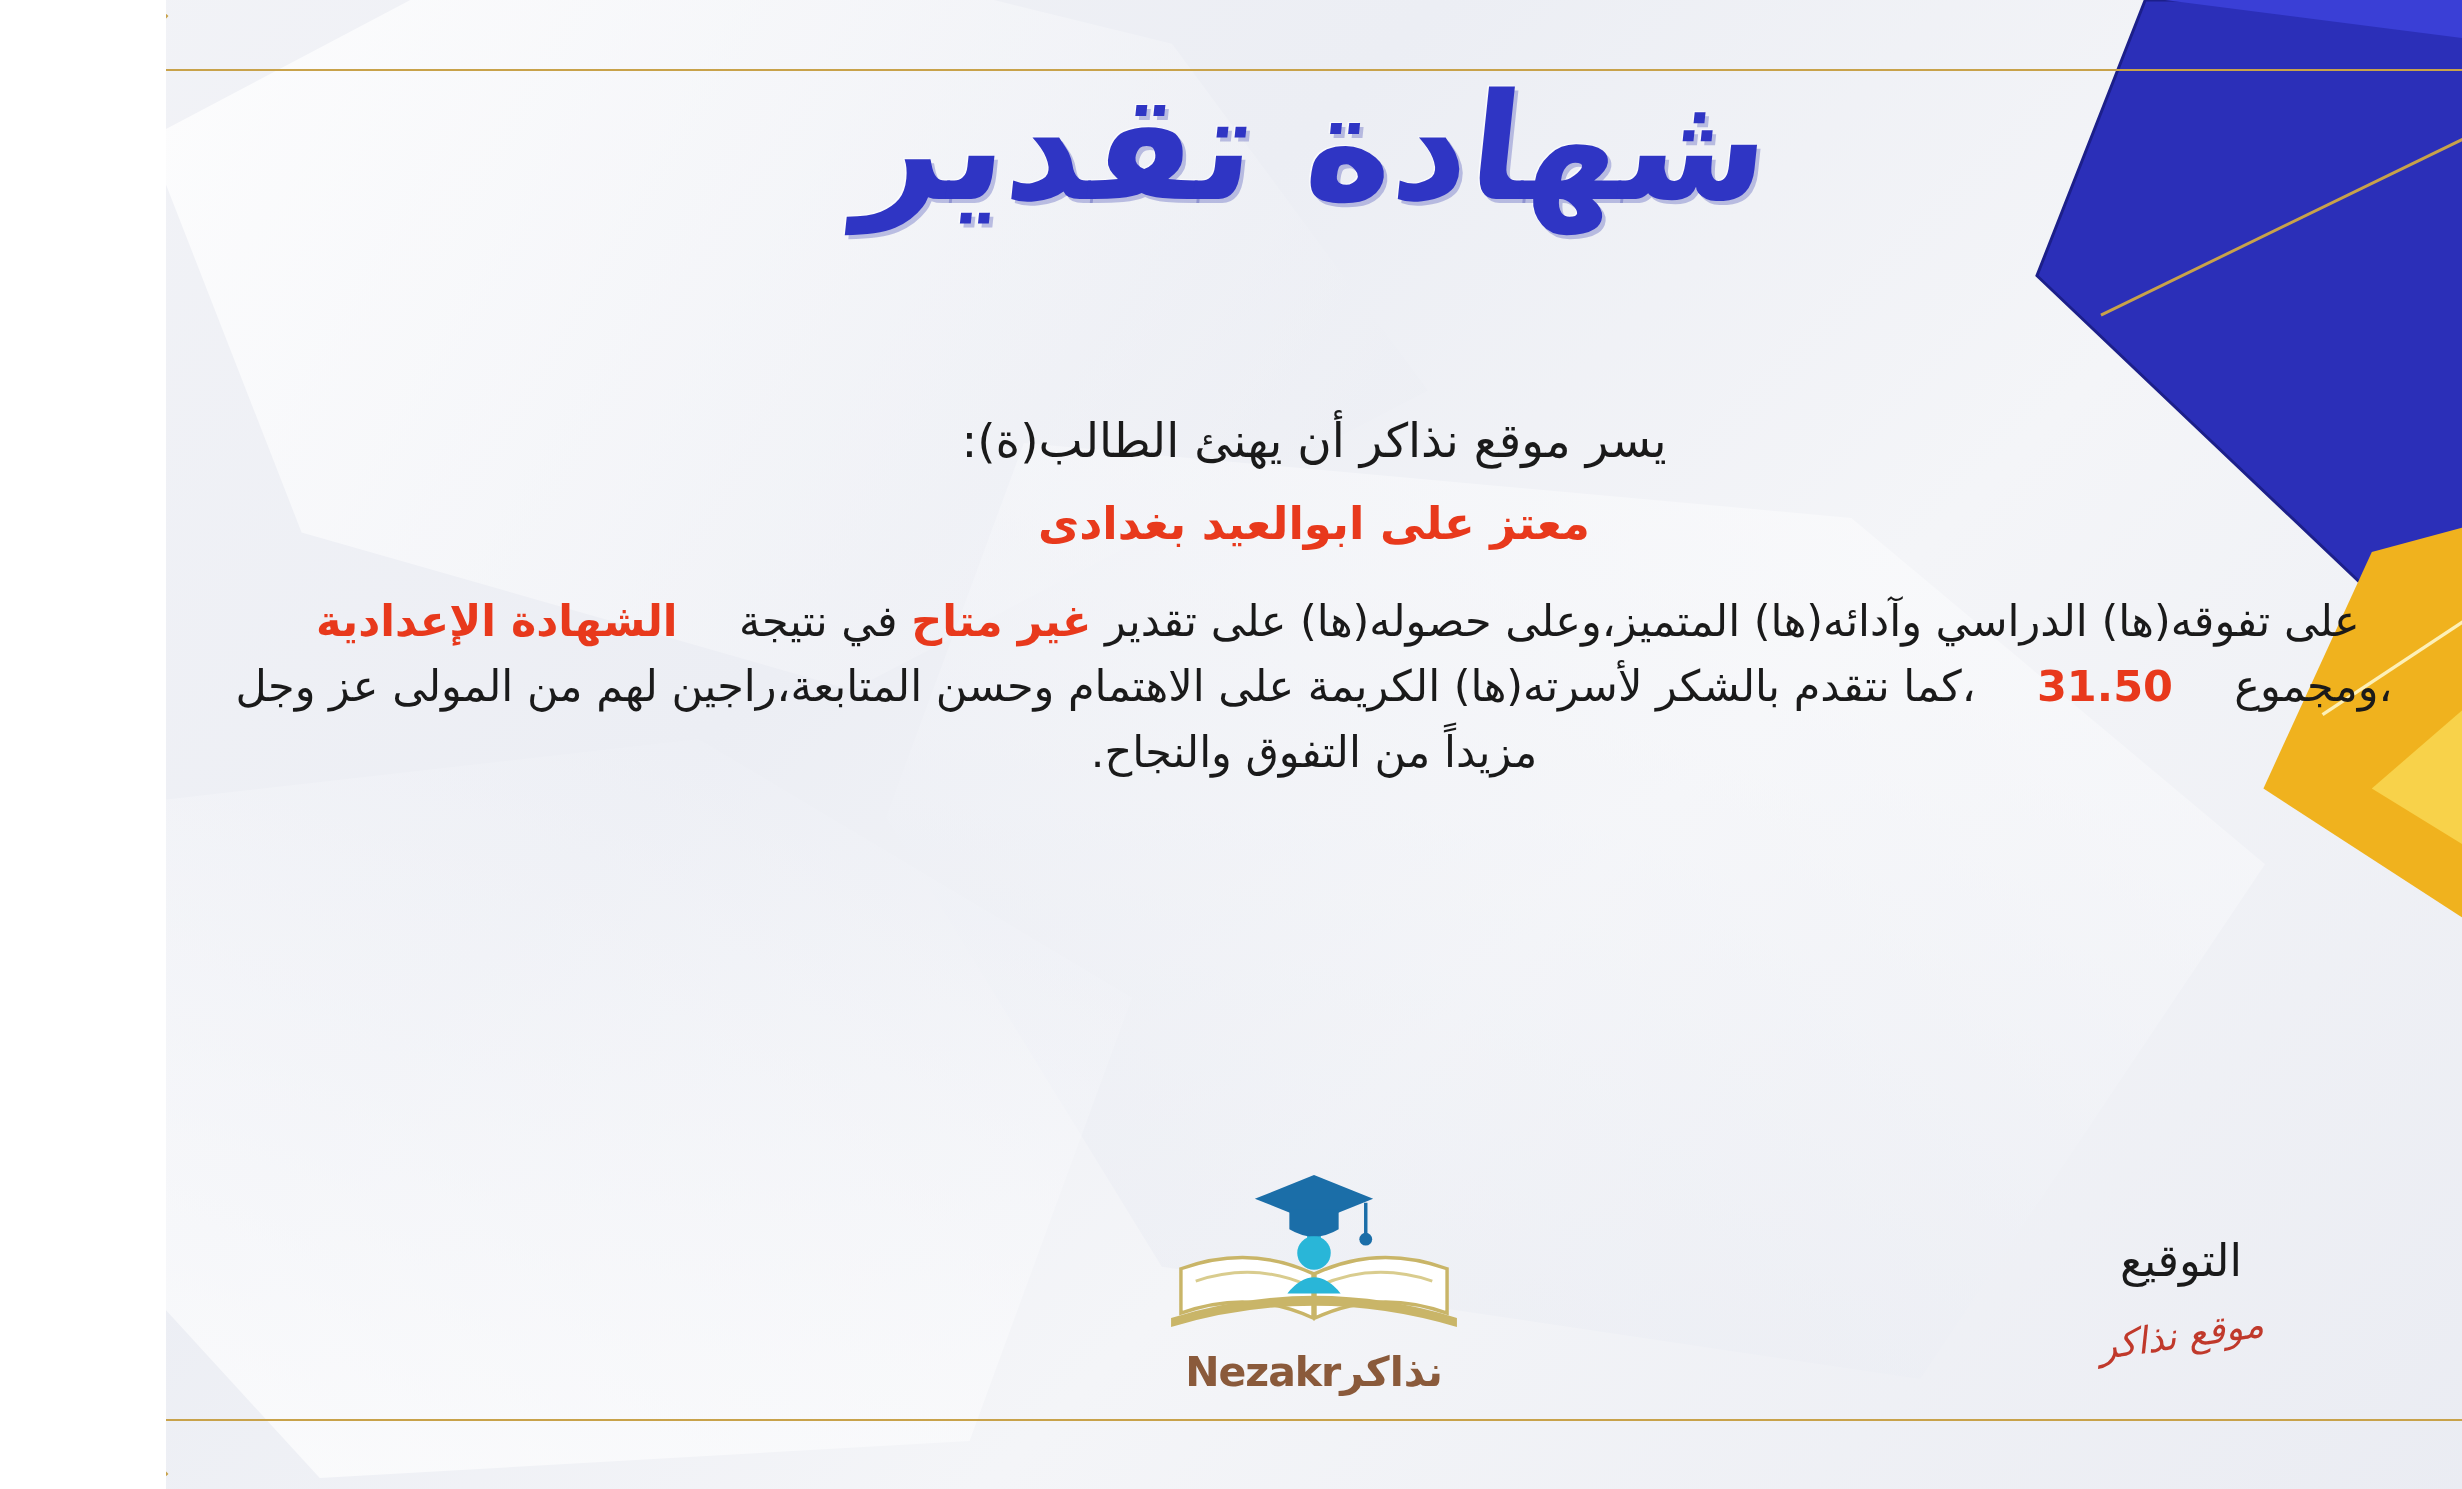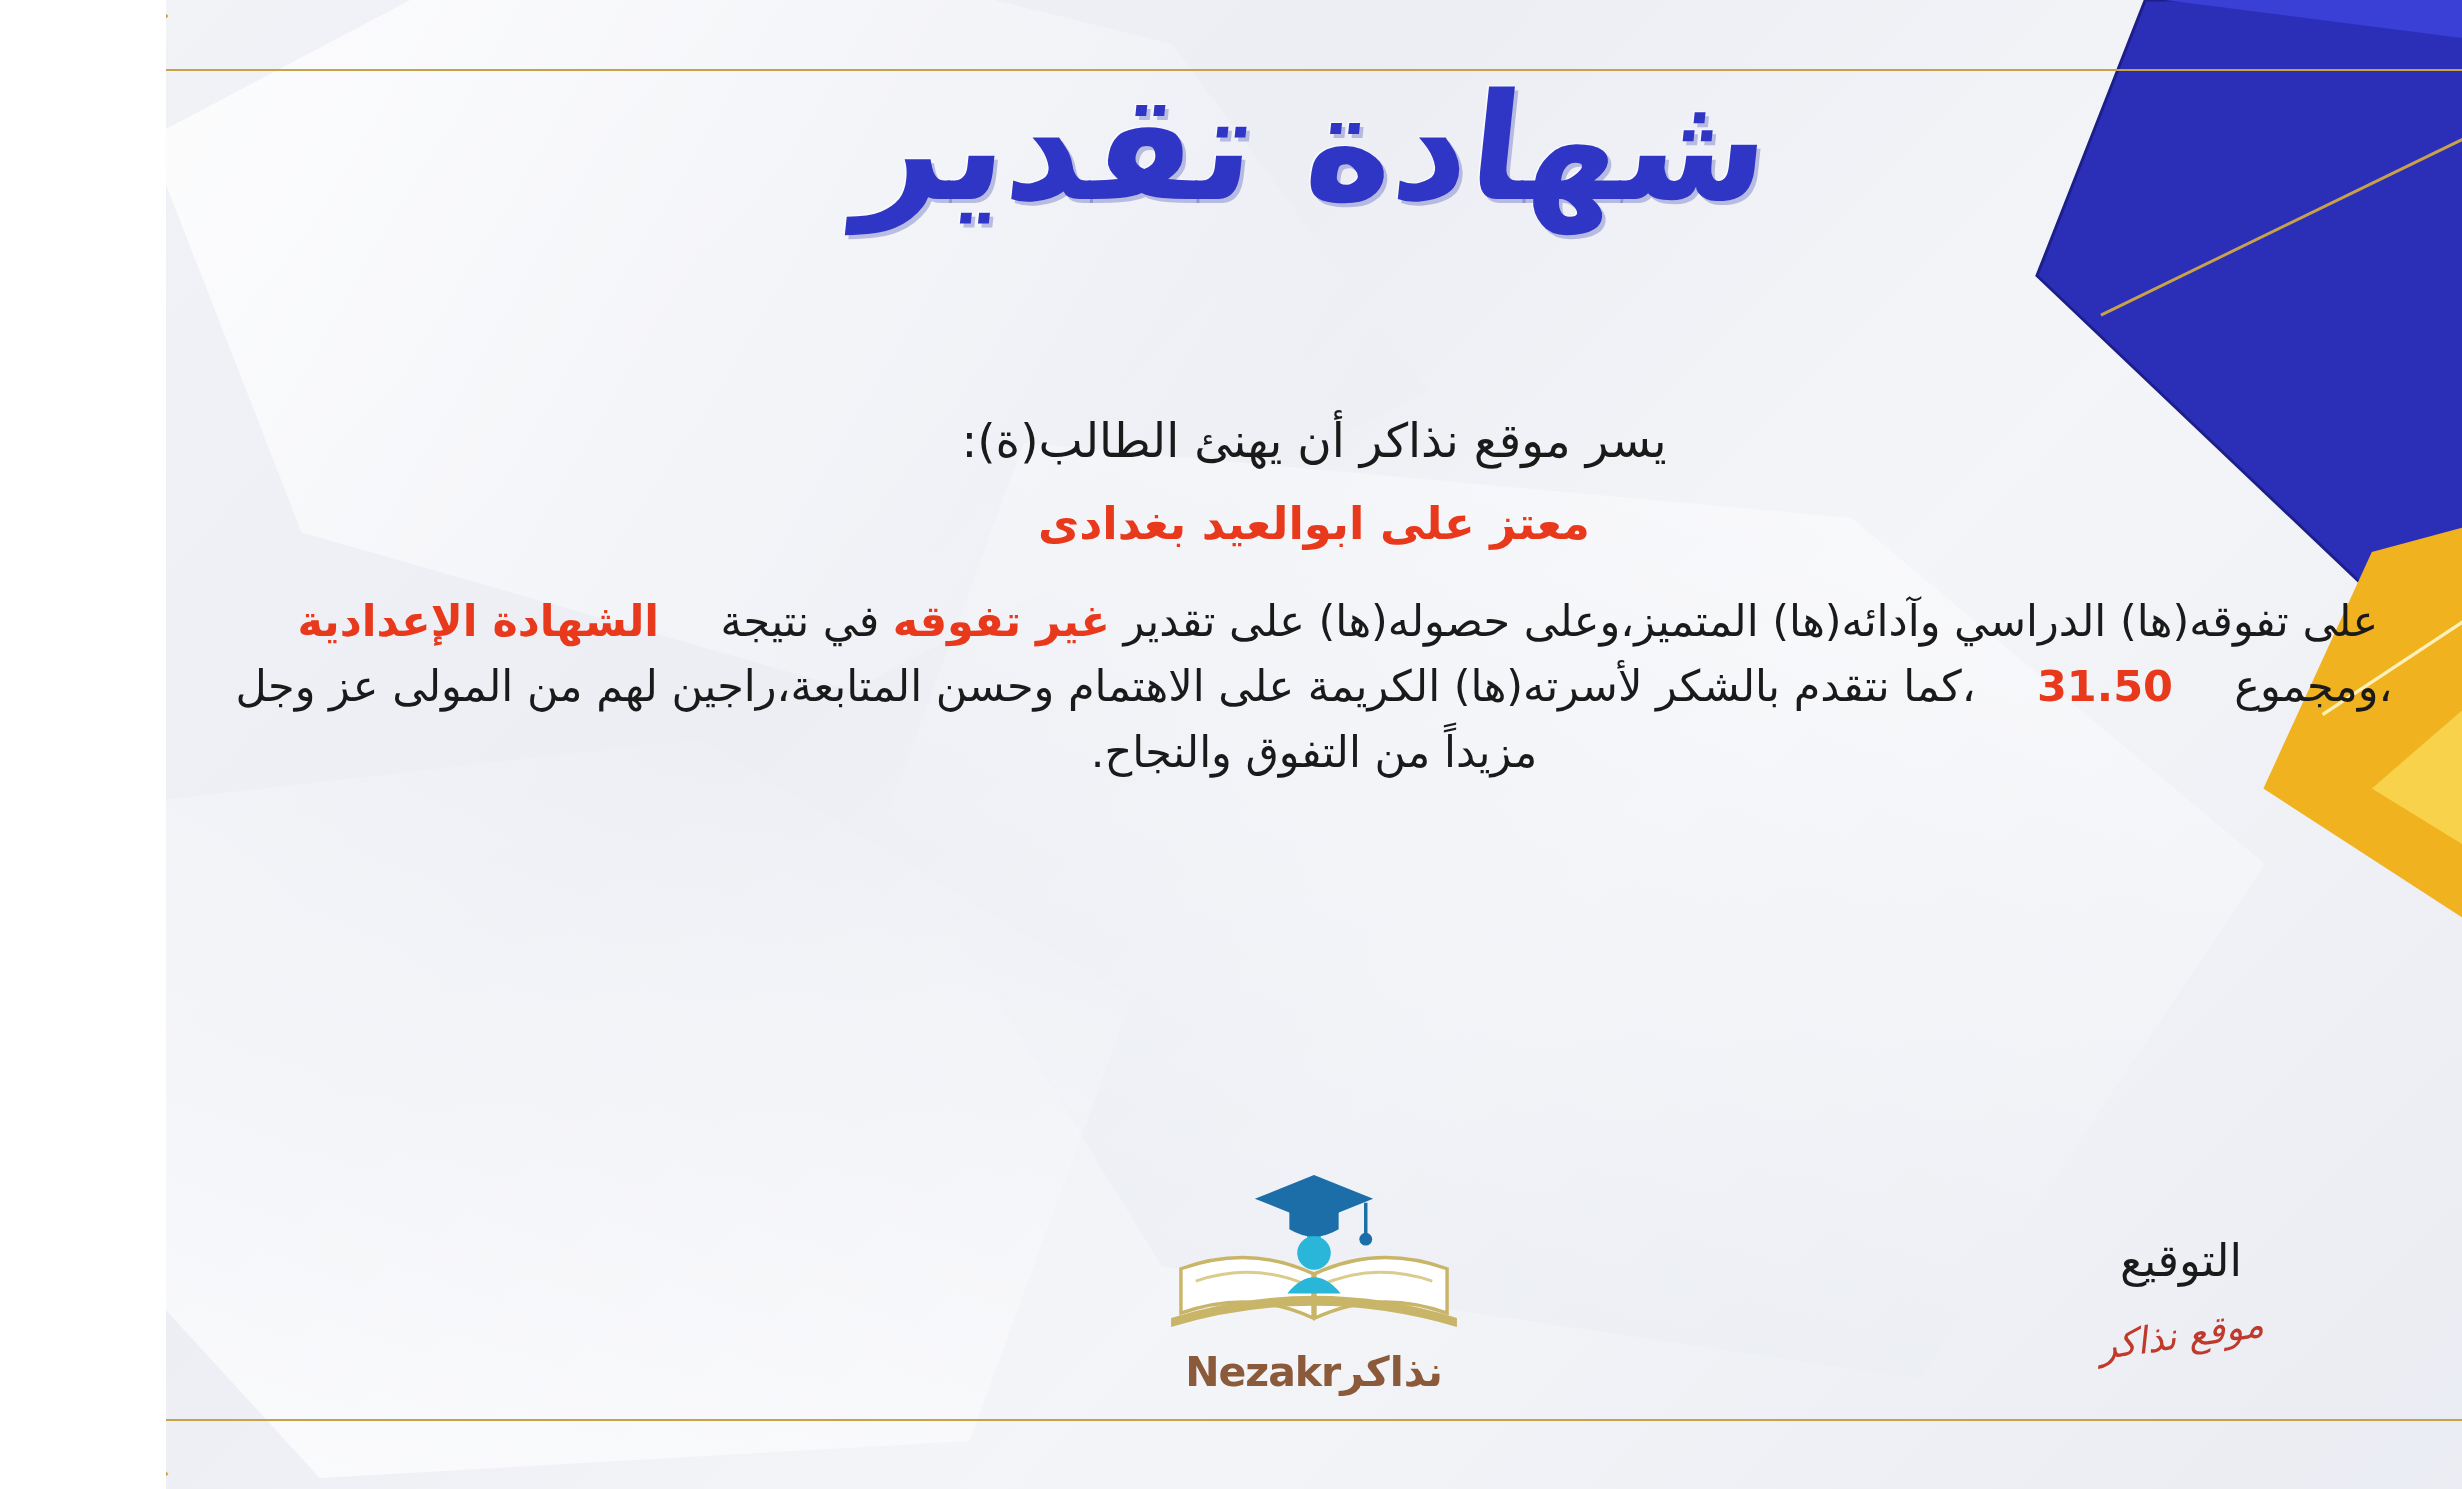--- a/index.html
+++ b/index.html
@@ -224,21 +224,21 @@
 
   <div class="title-wrap">
     <div class="title">شهادة تقدير</div>
   </div>
 
   <div class="body">
     <div class="line-intro">يسر موقع نذاكر أن يهنئ الطالب(ة):</div>
     <div class="student-name">معتز على ابوالعيد بغدادى</div>
     <div class="paragraph">
       <span>على تفوقه(ها) الدراسي وآدائه(ها) المتميز،وعلى حصوله(ها) على تقدير</span>
-      <span class="red">غير تفوقه</span>
+      <span class="red">غير متاح</span>
       <span>في نتيجة</span>
       <span class="gap"></span>
       <span class="red">الشهادة الإعدادية</span>
       <span class="gap"></span>
       <span>،ومجموع</span>
       <span class="gap"></span>
       <span class="red">31.50</span>
       <span class="gap"></span>
       <span>،كما نتقدم بالشكر لأسرته(ها) الكريمة على الاهتمام وحسن المتابعة،راجين لهم من المولى عز وجل مزيداً من التفوق والنجاح.</span>
     </div>

